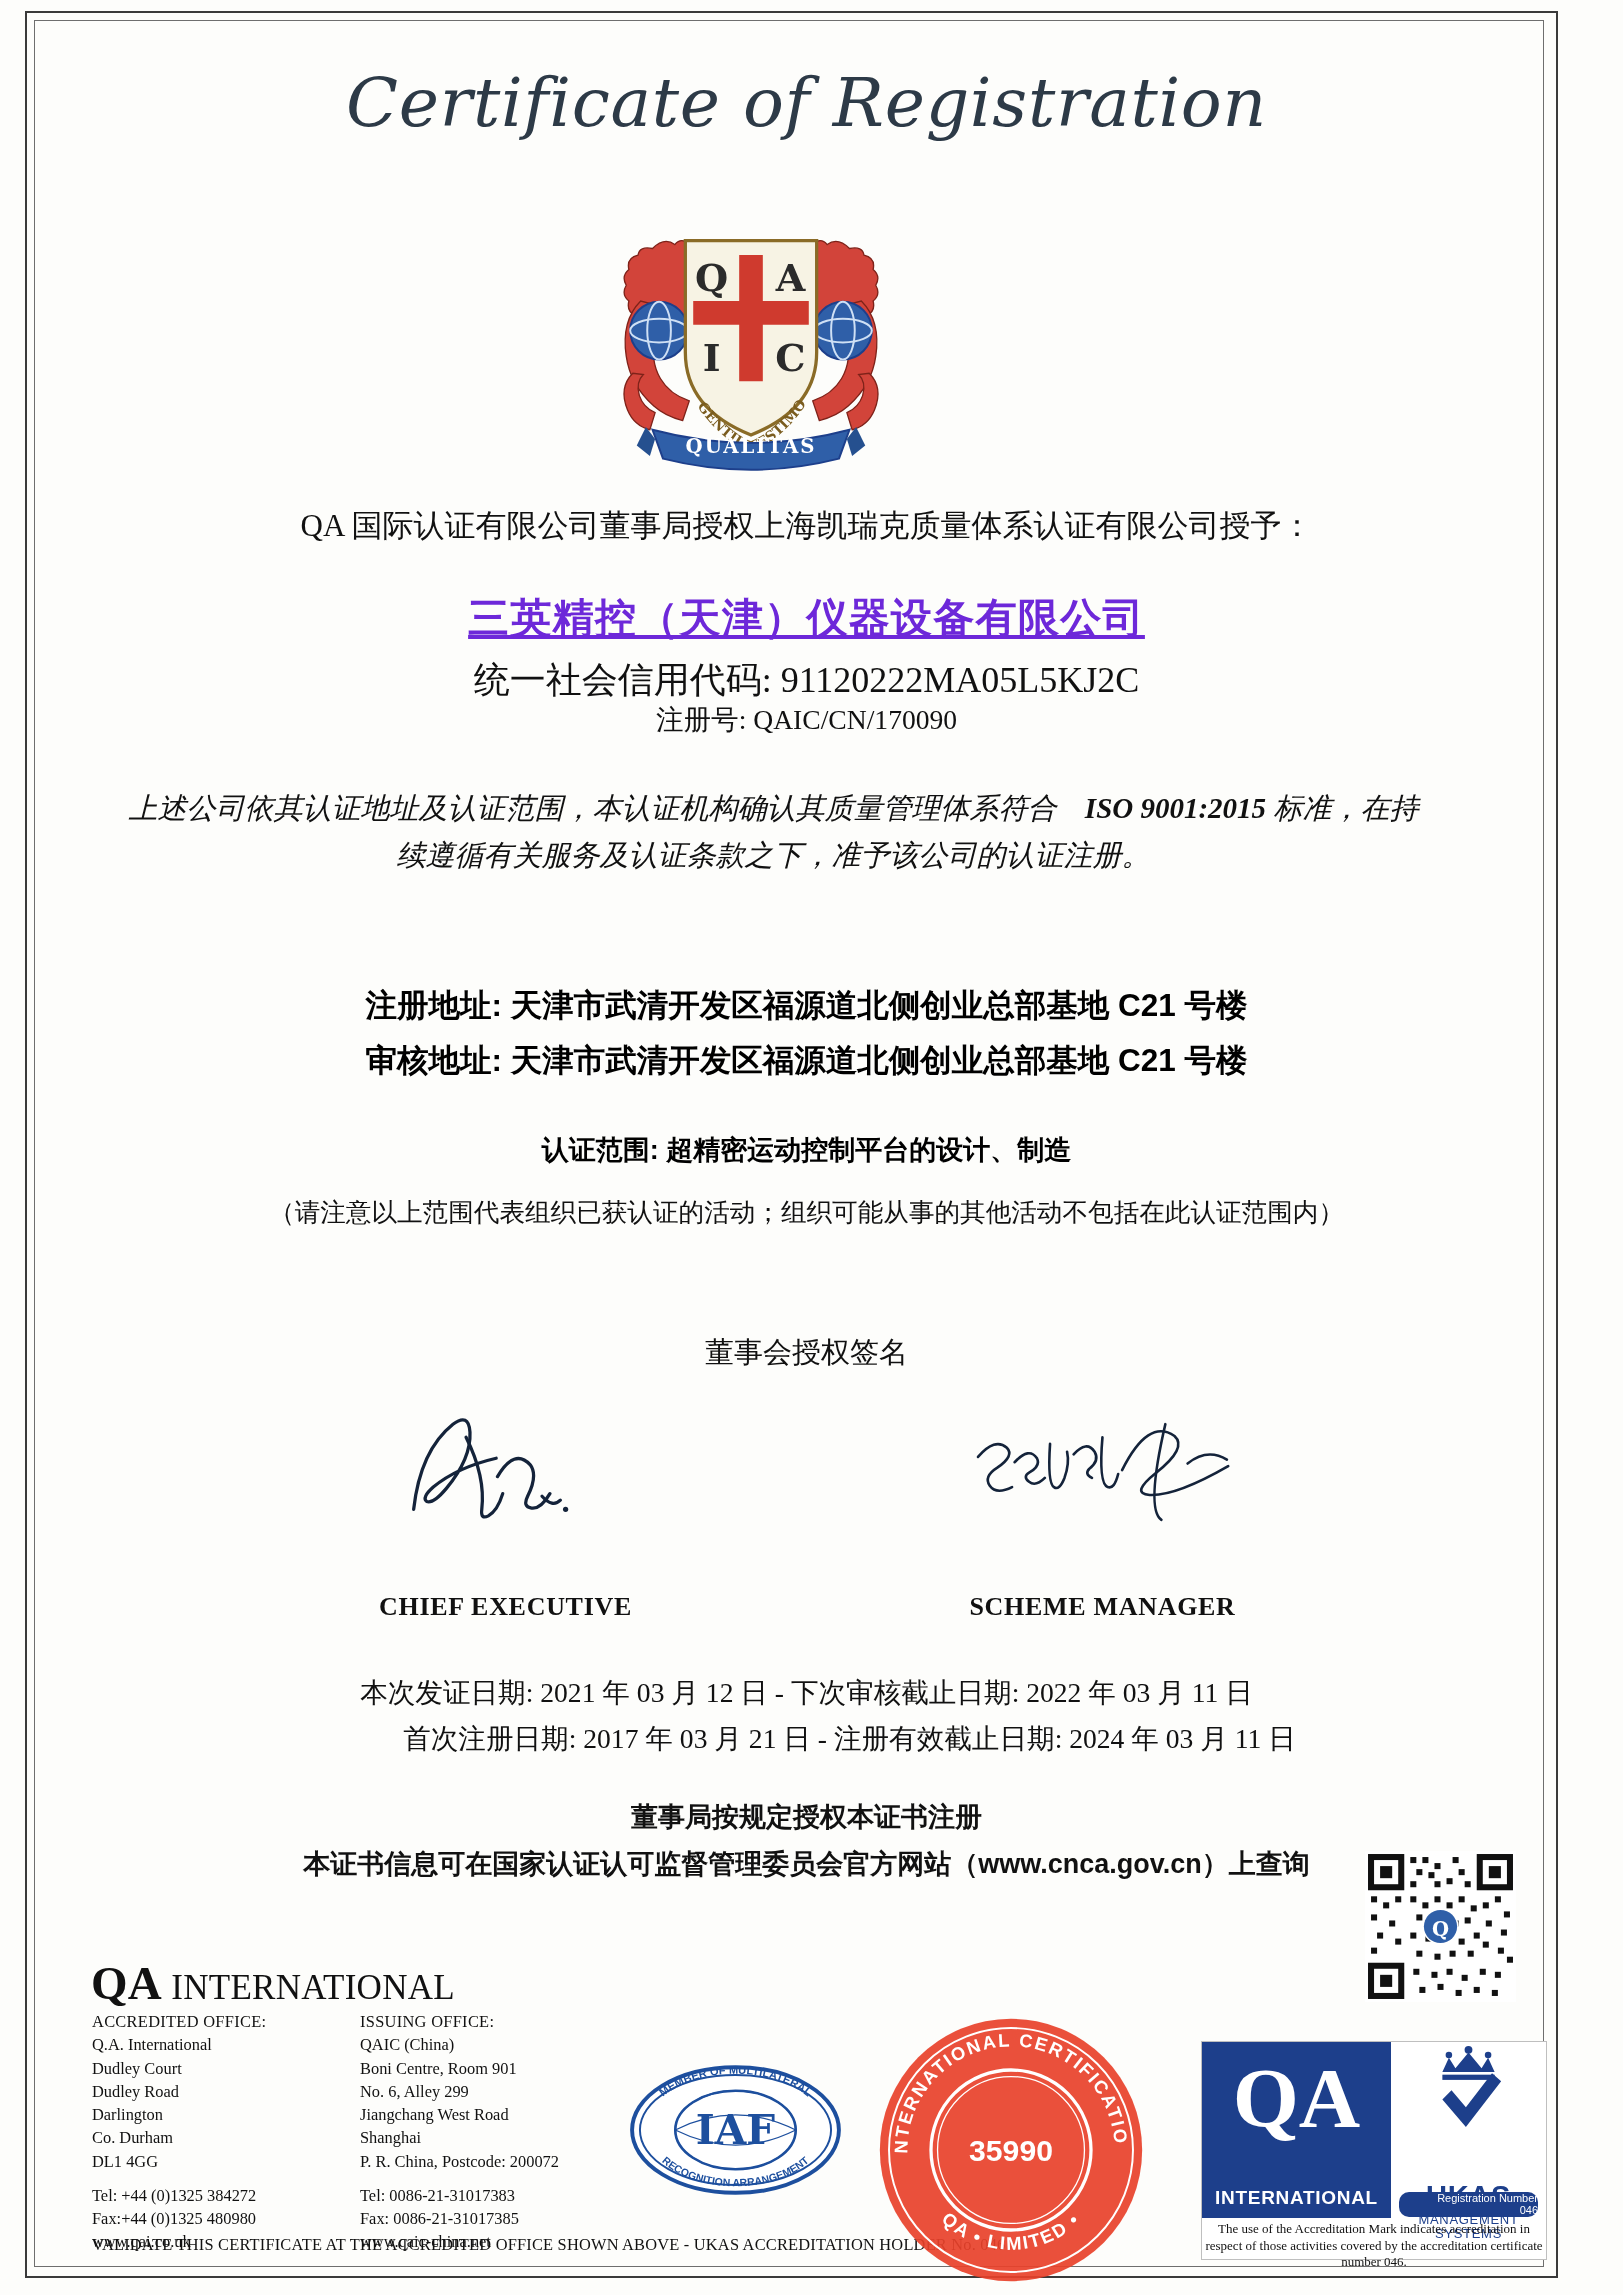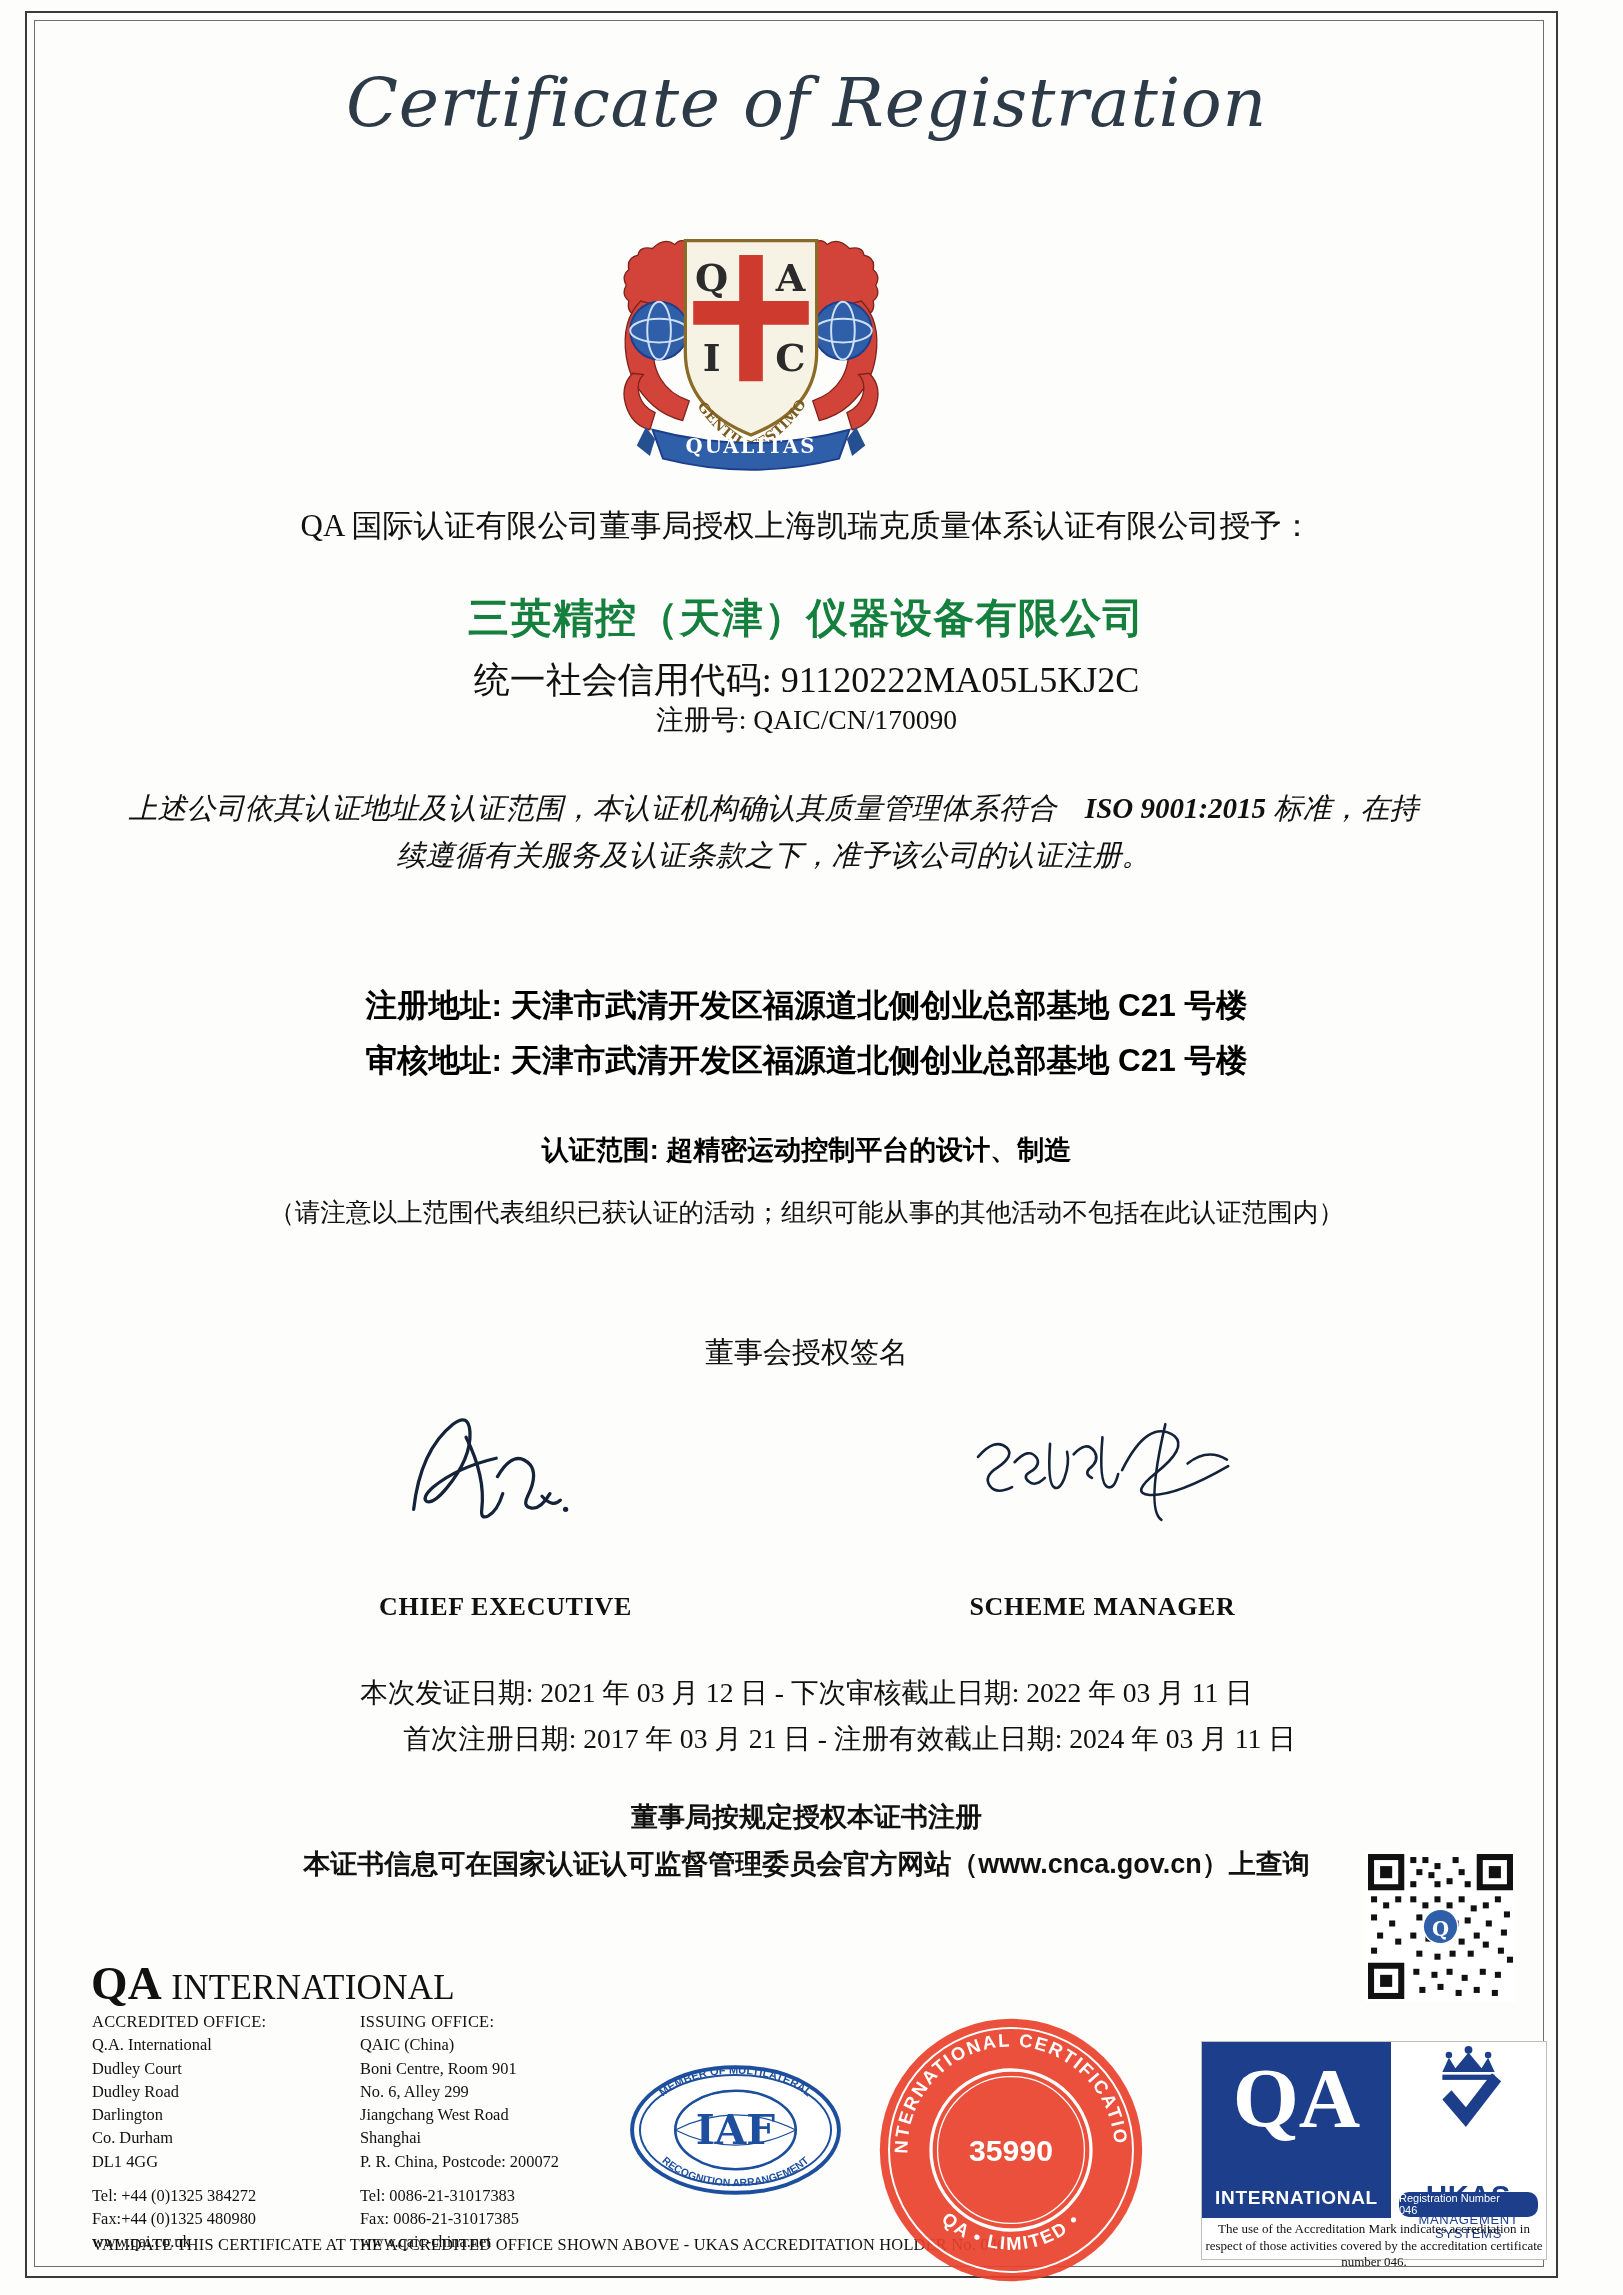--- a/index.html
+++ b/index.html
@@ -74,21 +74,22 @@
     font-family: "Liberation Serif", serif;
     font-size: 31px;
     color: #111;
   }
   .company {
     top: 591px;
     font-family: "Liberation Sans", sans-serif;
     font-weight: bold;
     font-size: 41px;
     letter-spacing: 1.3px;
-    color: #15803d;
+    color: #6d28d9;
+    text-decoration: underline;
   }
   .creditcode {
     top: 656px;
     font-size: 36px;
     color: #111;
   }
   .regno {
     top: 701px;
     font-size: 27.6px;
     color: #111;
@@ -248,21 +249,21 @@
     text-align: center;
     font-family: "Liberation Sans", sans-serif;
   }
   .ukas-text .u1 { font-size: 29px; font-weight: bold; color: #1d3f8b; letter-spacing: 0.7px; margin-top: 40px;}
   .ukas-text .u2 { font-size: 13px; color: #1d3f8b; line-height: 1.1; letter-spacing: 0.7px;}
   .ukas-regbar {
     position: absolute;
     left: 197px; top: 150px; width: 139px; height: 25px;
     background: #1d3f8b;
     color: #fff;
-    text-align: left;
+    text-align: right;
     font-family: "Liberation Sans", sans-serif;
     font-size: 11px;
     line-height: 1.05;
     padding-top: 1.3px;
     box-sizing: border-box;
     border-radius: 10px;
   }
   .ukas-foot {
     position: absolute;
     left: 0; top: 179px; width: 344px;

